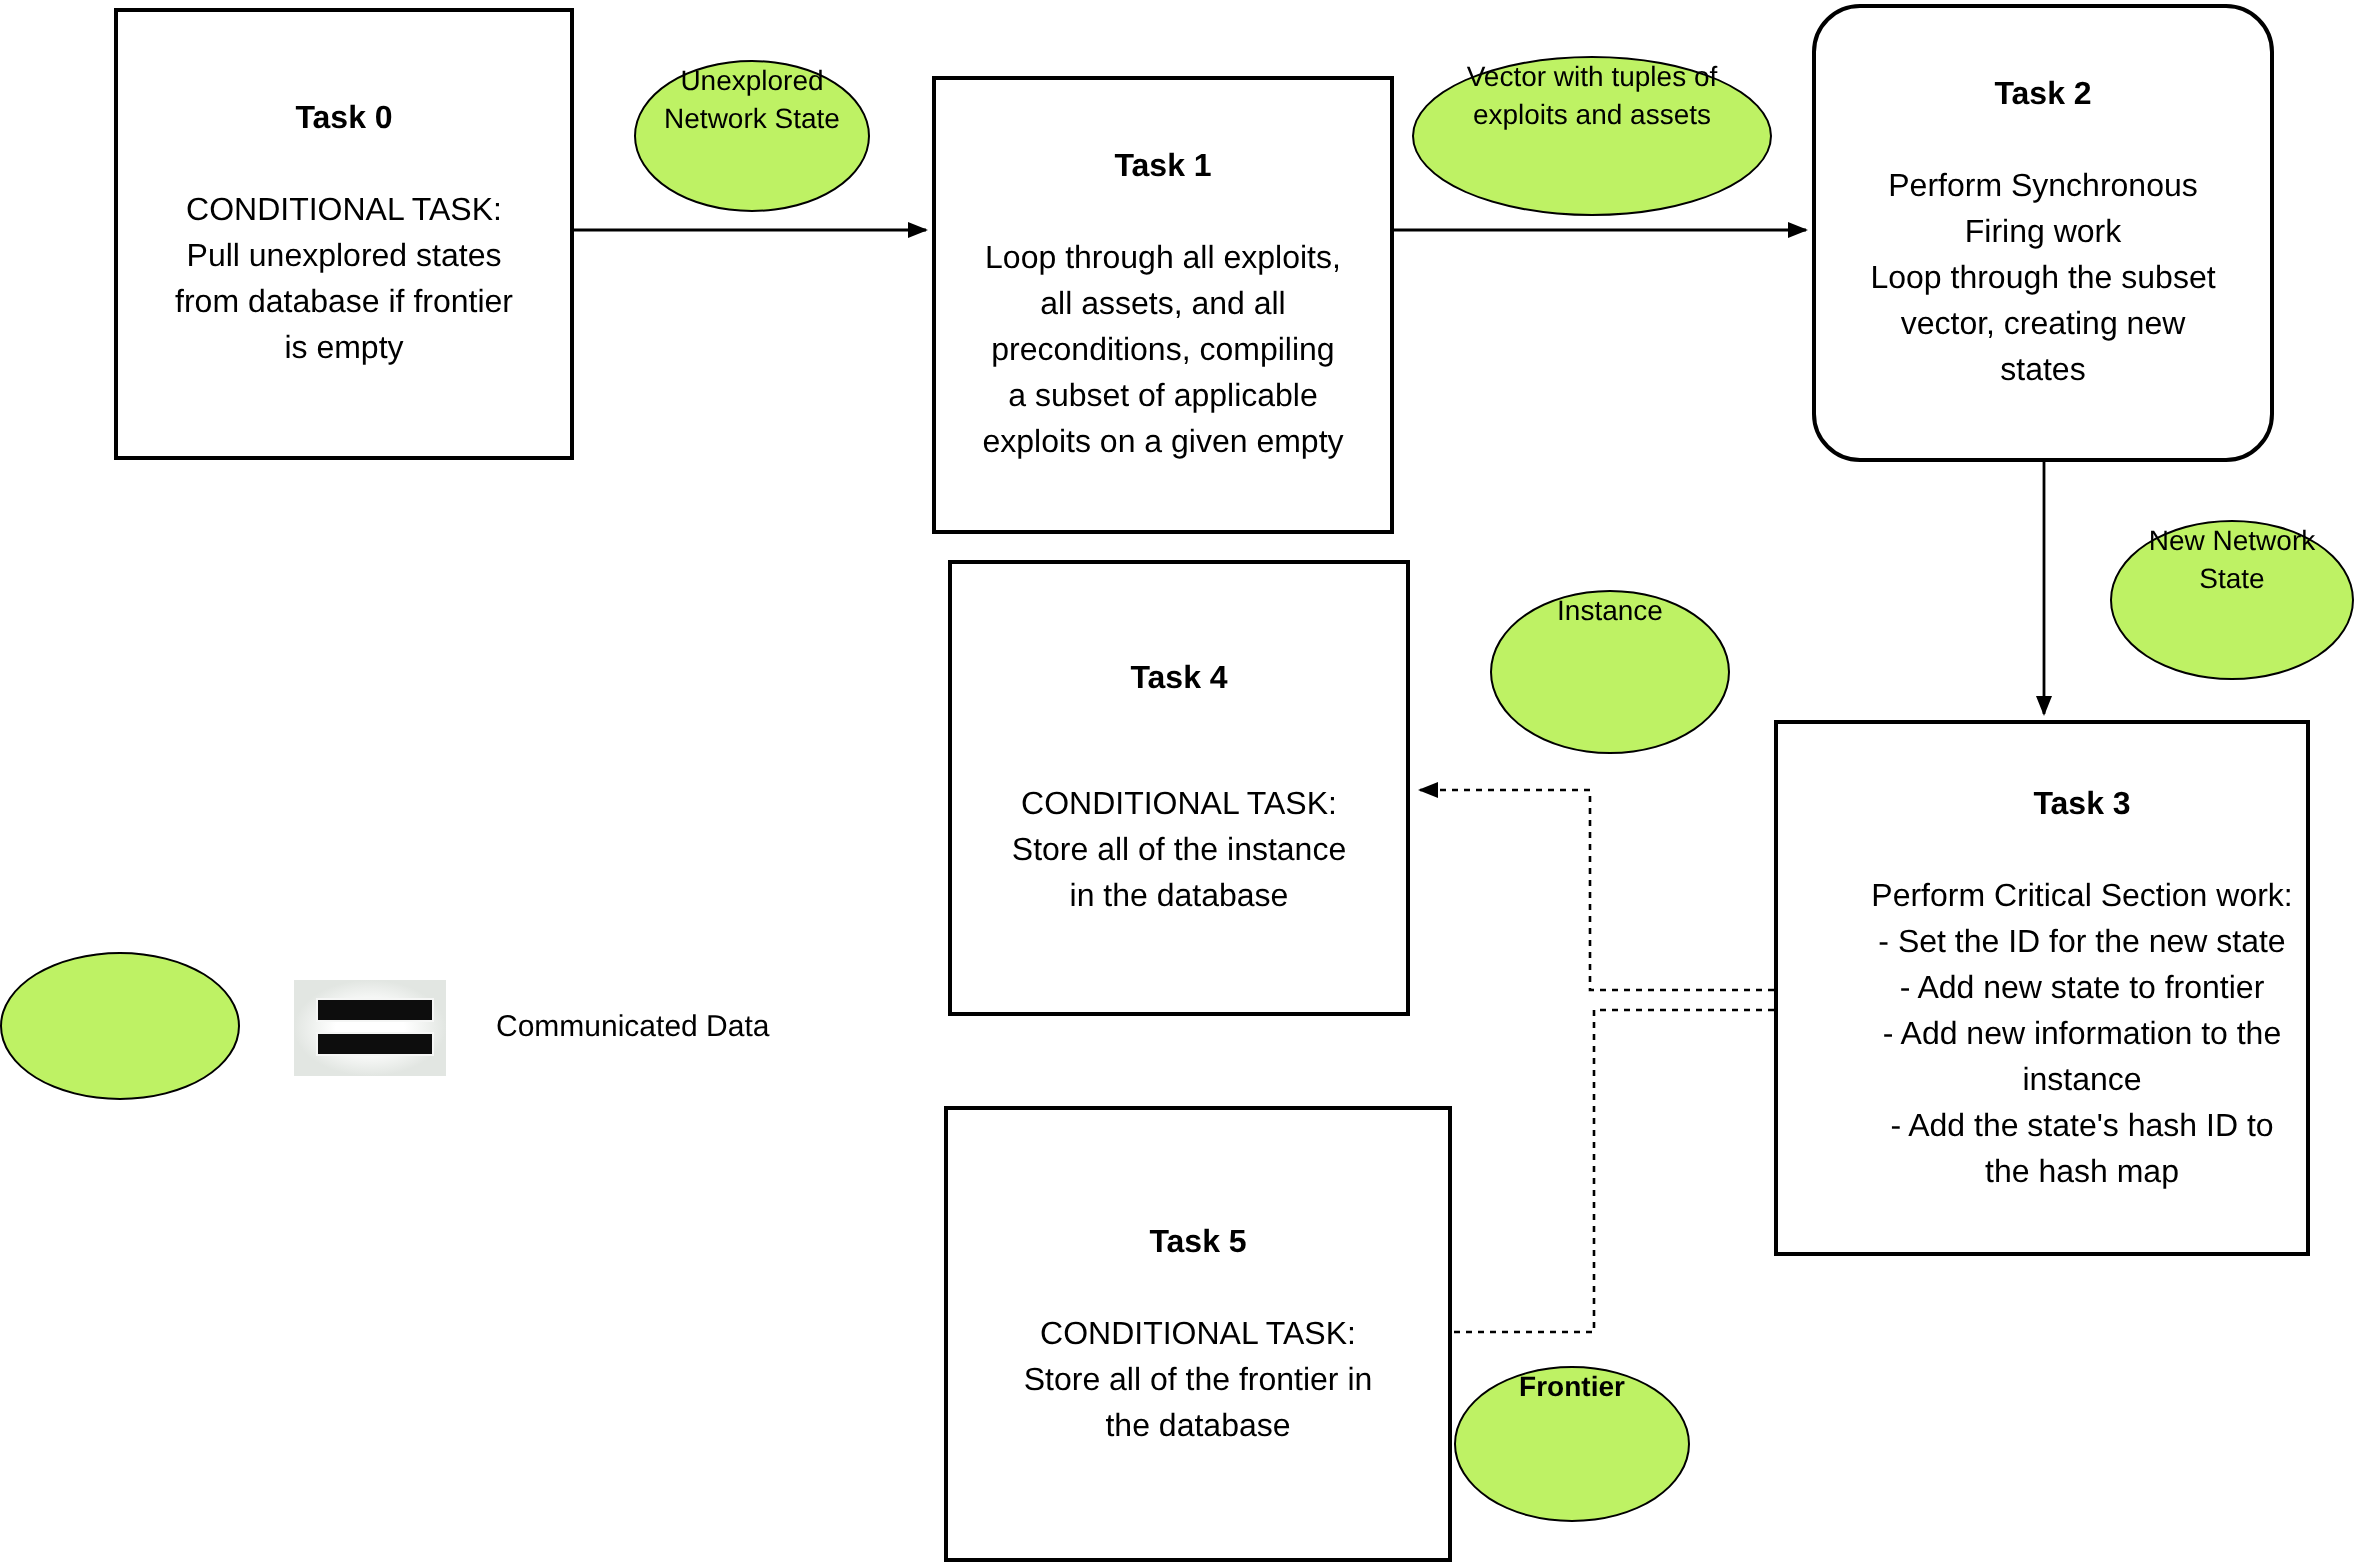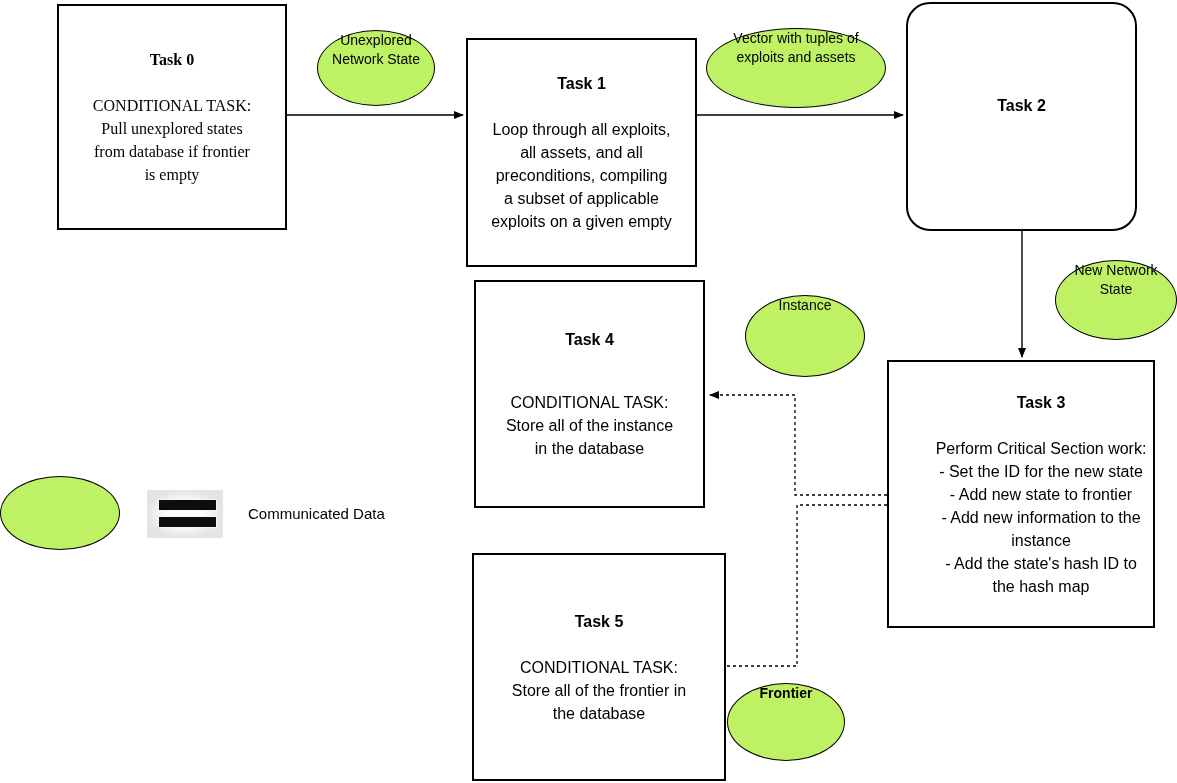--- a/index.html
+++ b/index.html
@@ -27,21 +27,21 @@
     flex-direction: column;
     align-items: center;
     justify-content: center;
     text-align: center;
     font-size: 16px;
     line-height: 23px;
   }
   .box-title { font-weight: 700; margin-bottom: 23px; }
   .box-body  { white-space: pre-line; }
 
-  #task0 { left: 57px;  top: 4px;   width: 230px; height: 226px; font-family: Liberation Serif, serif; }
+  #task0 { left: 57px;  top: 4px;   width: 230px; height: 226px; }
   #task1 { left: 466px; top: 2px;   width: 231px; height: 229px; margin-top: 36px; }
   #task2 { left: 906px; top: 2px;   width: 231px; height: 229px; border-radius: 24px; }
   #task3 { left: 887px; top: 360px; width: 268px; height: 268px; padding-left: 40px; }
   #task4 { left: 474px; top: 280px; width: 231px; height: 228px; gap: 17px; }
   #task5 { left: 472px; top: 553px; width: 254px; height: 228px; }
 
   .ellipse {
     position: absolute;
     box-sizing: border-box;
     border: 1.5px solid #000000;
@@ -118,20 +118,25 @@
     <div class="box-title">Task 1</div>
     <div class="box-body">Loop through all exploits,
 all assets, and all
 preconditions, compiling
 a subset of applicable
 exploits on a given empty</div>
   </div>
 
   <div class="box" id="task2">
     <div class="box-title">Task 2</div>
+    <div class="box-body">Perform Synchronous
+Firing work
+Loop through the subset
+vector, creating new
+states</div>
   </div>
 
   <div class="box" id="task3">
     <div class="box-title">Task 3</div>
     <div class="box-body">Perform Critical Section work:
 - Set the ID for the new state
 - Add new state to frontier
 - Add new information to the
 instance
 - Add the state's hash ID to

